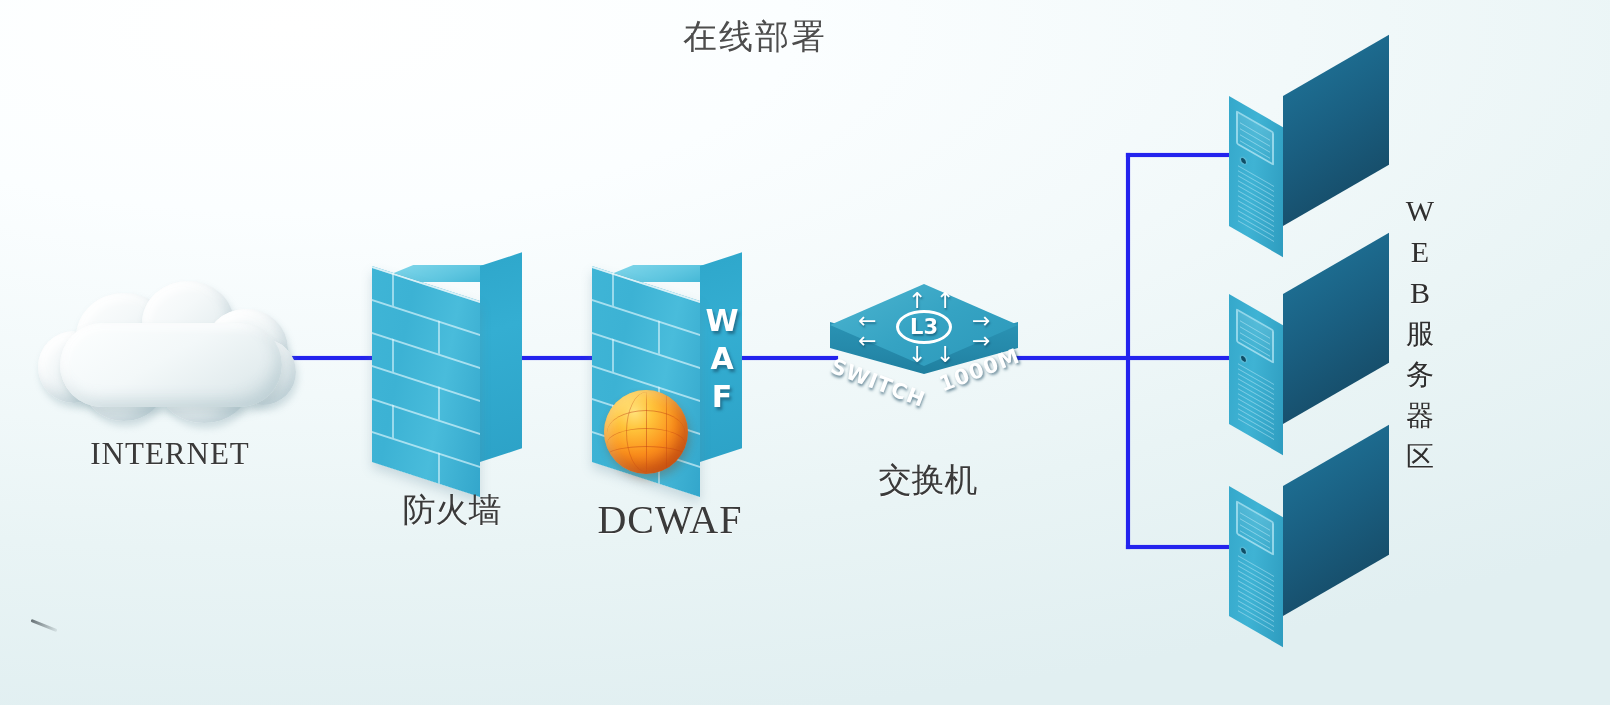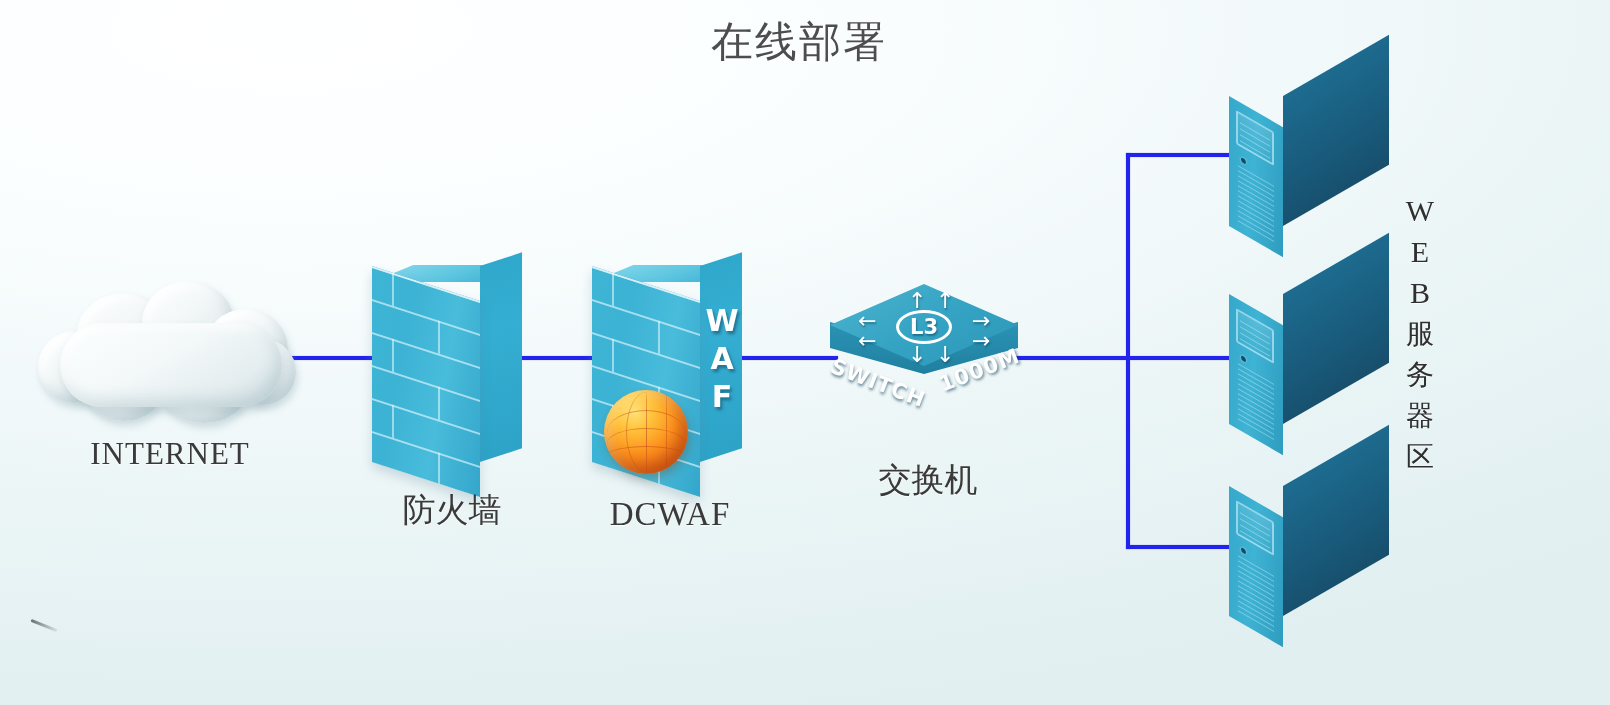--- a/index.html
+++ b/index.html
@@ -23,26 +23,25 @@
   }
 
   
   .diagram-title {
     position: absolute;
     left: 0;
     top: 14px;
     width: 1510px;
     text-align: center;
     font-family: "DejaVu Sans", sans-serif;
-    font-size: 42px;
+    font-size: 34px;
     font-weight: 400;
     letter-spacing: 2px;
     color: #4d4d4d;
     text-shadow: 0 1px 1px rgba(255,255,255,0.9);
-    padding-left: 44px;
   }
 
   
   .link-line {
     position: absolute;
     background: #2323ee;
     box-shadow: 0 0 1px rgba(60,60,255,0.85);
   }
   .link-h { height: 4px; }
   .link-v { width: 4px; }
@@ -463,21 +462,21 @@
 
     <div class="globe" style="left:604px; top:390px;">
       <div class="globe-meridian" style="left:42px;"></div>
       <div class="globe-meridian" style="left:22px; width:40px; border-left:1px solid rgba(190,60,20,0.40);"></div>
       <div class="globe-meridian" style="left:62px; width:0;  border-left:1px solid rgba(190,60,20,0.40);"></div>
       <div class="globe-parallel" style="top:20px; height:44px;"></div>
       <div class="globe-parallel" style="top:38px; height:30px;"></div>
       <div class="globe-parallel" style="top:56px; height:18px;"></div>
     </div>
 
-    <div class="node-label label-latin" style="left:550px; top:496px; width:240px; font-size:33px;">DCWAF</div>
+    <div class="node-label label-latin" style="left:550px; top:496px; width:240px; font-size:40px;">DCWAF</div>
   </div>
 
   <div>
     <div class="sw" style="left:824px; top:282px;">
       <div class="sw-side"></div>
       <div class="sw-top"></div>
       <div class="sw-l3">L3</div>
       <div class="sw-arrow" style="left:84px;  top:8px;">↑</div>
       <div class="sw-arrow" style="left:112px; top:8px;">↑</div>
       <div class="sw-arrow" style="left:34px;  top:28px;">←</div>

